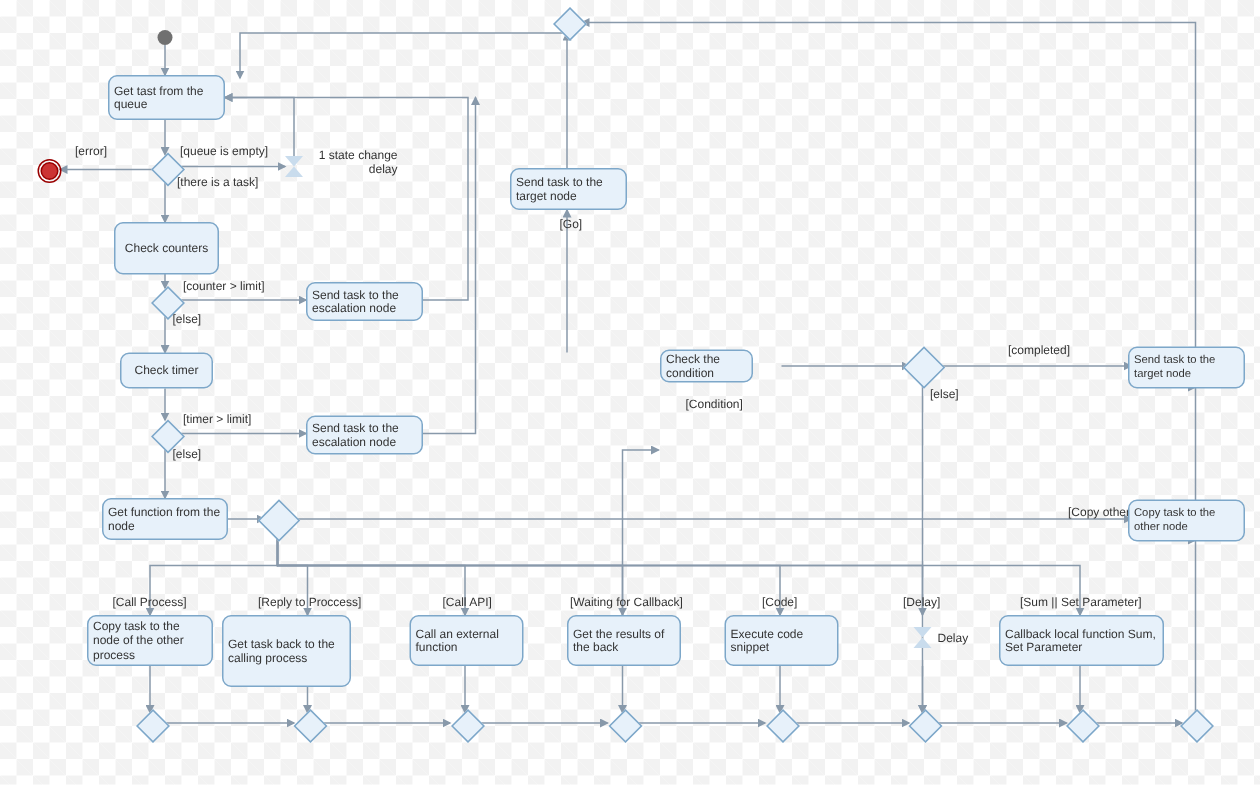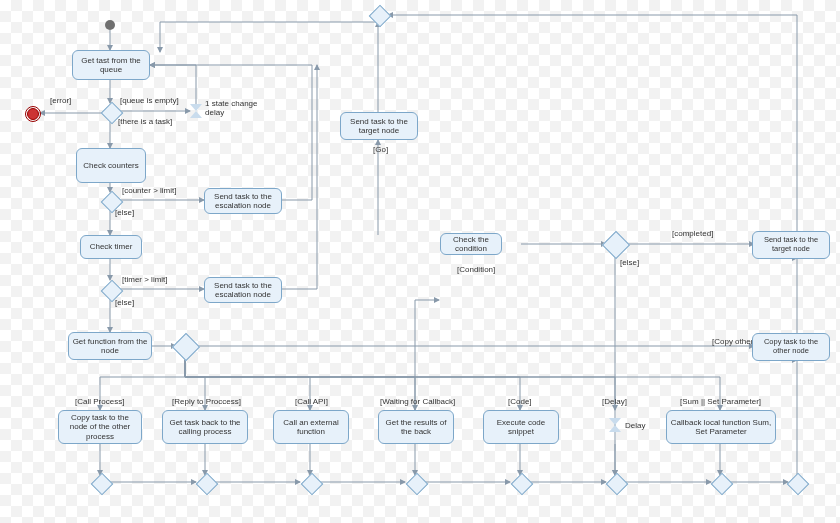--- a/index.html
+++ b/index.html
@@ -3,24 +3,24 @@
 <meta charset="utf-8">
 <style>
   html,body{margin:0;padding:0;width:840px;height:523px;font-family:Arial,Helvetica,sans-serif;font-size:8px;color:#333;overflow:hidden;}
   
   .canvas{position:absolute;left:0;top:0;width:840px;height:523px;
     background-image:
       linear-gradient(45deg,#f2f2f2 25%,transparent 25%,transparent 75%,#f2f2f2 75%),
       linear-gradient(45deg,#f2f2f2 25%,transparent 25%,transparent 75%,#f2f2f2 75%);
     background-size:22px 22px;background-position:0 0,11px 11px;background-color:#fff;}
   .node{position:absolute;border:1px solid #7da7c9;border-radius:6px;background:#e7f1fa;
-    display:flex;align-items:center;justify-content:center;text-align:center;padding:1px 3px;box-sizing:border-box;line-height:1.15;}
+    display:flex;align-items:center;justify-content:center;padding:1px 3px;box-sizing:border-box;line-height:1.15;}
   .diamond{position:absolute;width:14px;height:14px;transform:rotate(45deg);background:#e7f1fa;border:1px solid #7da7c9;}
   .big-diamond{width:18px;height:18px;}
-  .lbl{position:absolute;white-space:nowrap;color:#333;}
+  .lbl{position:absolute;white-space:nowrap;color:#333;text-align:right;}
   .init{position:absolute;width:10px;height:10px;border-radius:50%;background:#707070;}
   .final{position:absolute;width:10px;height:10px;border-radius:50%;background:#c33;border:1px solid #900;}
   .final::after{content:'';position:absolute;left:-3px;top:-3px;width:14px;height:14px;border:1px solid #900;border-radius:50%;}
   .timer{position:absolute;width:12px;height:14px;}
   .timer::before,.timer::after{content:'';position:absolute;left:0;width:0;height:0;border-left:6px solid transparent;border-right:6px solid transparent;}
   .timer::before{top:0;border-top:7px solid #c9dced;}
   .timer::after{bottom:0;border-bottom:7px solid #c9dced;}
   svg.arrows{position:absolute;left:0;top:0;width:840px;height:523px;pointer-events:none;}
 </style>
 </head>
@@ -163,21 +163,21 @@
 <span class="lbl" style="left:295px;top:397px">[Call API]</span>
 <span class="lbl" style="left:380px;top:397px">[Waiting for Callback]</span>
 <span class="lbl" style="left:508px;top:397px">[Code]</span>
 <span class="lbl" style="left:602px;top:397px">[Delay]</span>
 <span class="lbl" style="left:680px;top:397px">[Sum || Set Parameter]</span>
 <span class="lbl" style="left:712px;top:337px">[Copy other]</span>
 
 <div class="node" style="left:58px;top:410px;width:84px;height:34px">
       <span>Copy task to the node of the other process</span>
     </div>
-<div class="node" style="left:162px;top:410px;width:86px;height:34px">
+<div class="node" style="left:148px;top:410px;width:86px;height:48px">
       <span>Get task back to the calling process</span>
     </div>
 <div class="node" style="left:273px;top:410px;width:76px;height:34px">
       <span>Call an external function</span>
     </div>
 <div class="node" style="left:378px;top:410px;width:76px;height:34px">
       <span>Get the results of the back</span>
     </div>
 <div class="node" style="left:483px;top:410px;width:76px;height:34px">
       <span>Execute code snippet</span>

